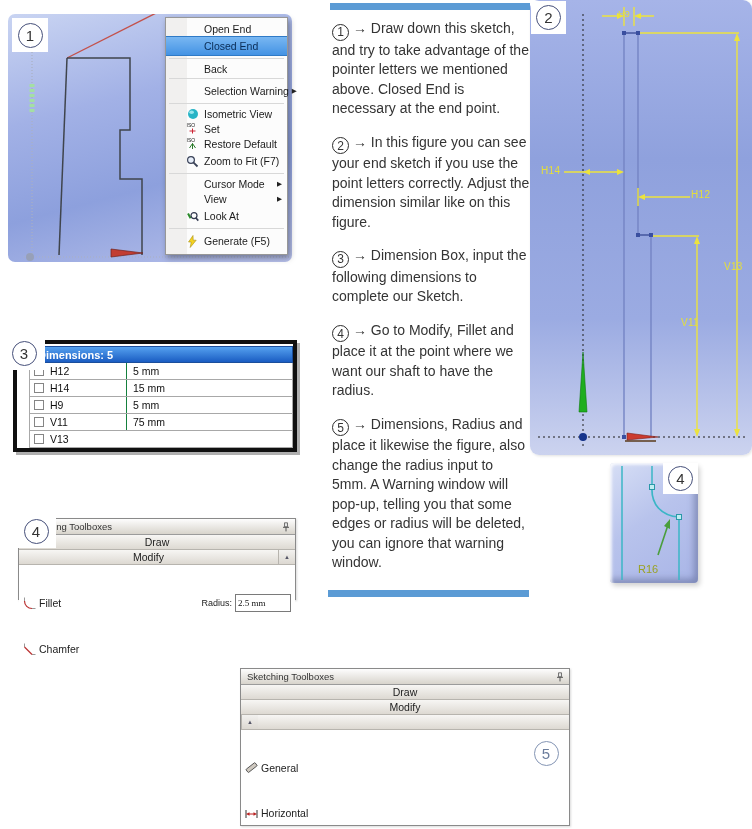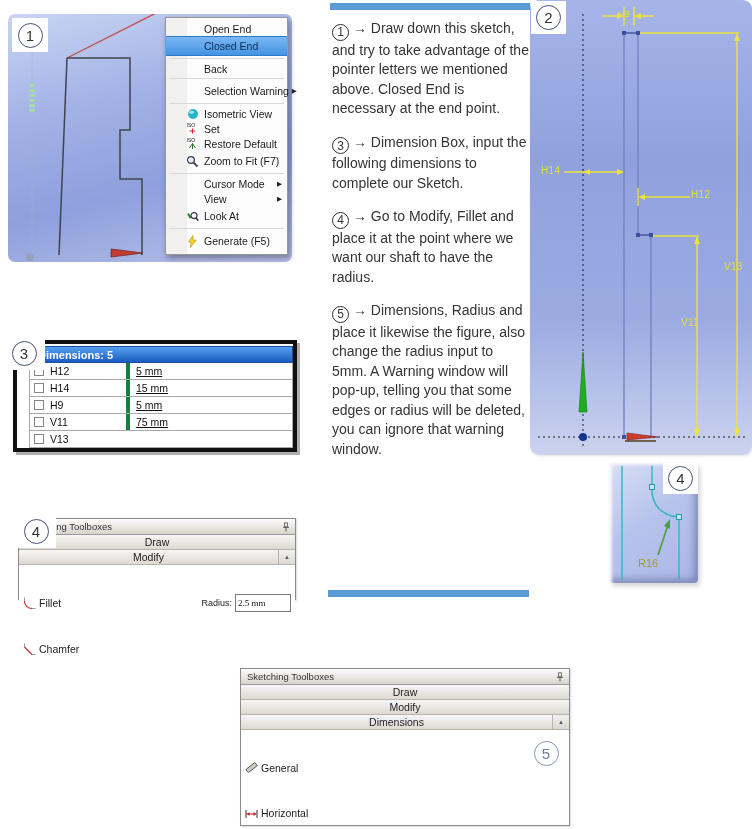--- a/index.html
+++ b/index.html
@@ -51,21 +51,21 @@
                 border:4px solid #101010; box-shadow:3px 3px 0 rgba(110,110,110,.55); }
   .dt-inner { position:absolute; inset:0; padding-top:2px; }
   .dt-header { height:17px; margin-left:12px; background:linear-gradient(#55a1ef,#1a5cc2);
                border:1px solid #1b4e9b; color:#fff; font-weight:bold; font-size:11px;
                display:flex; align-items:center; padding-left:8px; }
   .dt-row { height:17px; margin-left:12px; display:flex; align-items:center;
             border-bottom:1px solid #a8a8a8; border-left:1px solid #a8a8a8; border-right:1px solid #a8a8a8;
             background:#fff; font-size:10.5px; color:#101010; }
   .dt-row .cb { flex:none; width:10px; height:10px; border:1px solid #858585; background:#fff; margin:0 6px 0 4px; }
   .dt-name { width:76px; }
-  .dt-val { flex:1; align-self:stretch; display:flex; align-items:center; border-left:4px solid #15803d; padding-left:6px;text-decoration:underline; }
+  .dt-val { flex:1; align-self:stretch; display:flex; align-items:center; border-left:1px solid #15803d; padding-left:6px; }
 
   
   .toolbox { position:absolute; background:#fff; border:1px solid #8a8a8a; color:#222; box-shadow:1px 1px 2px rgba(0,0,0,.15); }
   #tb4 { left:18px; top:518px; width:278px; height:82px; }
   #tb5 { left:240px; top:668px; width:330px; height:158px; }
   .tb-title { height:16px; background:linear-gradient(#fdfdfd,#d8d4cc); border-bottom:1px solid #9b9b9b;
               display:flex; align-items:center; padding:0 5px 0 6px; font-size:9.5px; color:#333; }
   .tb-title .pin { margin-left:auto; display:flex; align-items:center; }
   .tb-sec { height:15px; display:flex; background:linear-gradient(#f7f6f4,#ddd9d2); border-bottom:1px solid #b7b4ae; }
   .tb-sec .sec-label { flex:1; text-align:center; font-size:10.5px; line-height:14px; color:#222; }
@@ -78,21 +78,21 @@
   .radius-wrap { margin-left:auto; display:flex; align-items:center; }
   .radius-lbl { font-size:9px; color:#222; margin-right:3px; }
   .radius-input { width:56px; height:12px; border:1px solid #7a7a7a; font-family:Liberation Serif, serif;
                   font-size:9px; padding:8px 2px; color:#111; background:#fff; }
 
   
   #fillet-panel { position:absolute; left:610px; top:463px; width:88px; height:120px; border-radius:4px;
                   background:linear-gradient(145deg,#d6def5 0%,#b8c3ec 45%,#a9b5e7 100%);
                   box-shadow:inset 2px 2px 3px rgba(255,255,255,.85), inset -4px -4px 6px rgba(85,95,140,.5), 2px 3px 5px rgba(0,0,0,.18); }
   #fillet-panel svg { position:absolute; left:0; top:0; }
-  .r16 { position:absolute; left:28px; top:94px; color:#9aa224; font-size:11px; }
+  .r16 { position:absolute; left:28px; top:100px; color:#9aa224; font-size:11px; }
 </style>
 </head>
 <body>
 
 <div class="page">
 
   <div class="bluebar" id="bar-top"></div>
   <div class="bluebar" id="bar-bottom"></div>
 
   <div class="viewport" id="fig1">
@@ -195,20 +195,21 @@
         <svg width="13" height="13">
             <path d="M7 0.5 L2.5 7 H5.2 L4.2 12.5 L10.2 5.2 H7.2 Z" fill="#f6d31f" stroke="#a8901a" stroke-width="0.6"></path>
           </svg>
       </span>
       <span class="lbl">Generate (F5)</span>
     </div>
   </div>
 
   <div class="instructions">
     <p><span class="ibadge">1</span> <span>→</span> <span>Draw down this sketch, and try to take advantage of the pointer letters we mentioned above. Closed End is necessary at the end point.</span></p>
+    <p><span class="ibadge">2</span> <span>→</span> <span>In this figure you can see your end sketch if you use the point letters correctly. Adjust the dimension similar like on this figure.</span></p>
     <p><span class="ibadge">3</span> <span>→</span> <span>Dimension Box, input the following dimensions to complete our Sketch.</span></p>
     <p><span class="ibadge">4</span> <span>→</span> <span>Go to Modify, Fillet and place it at the point where we want our shaft to have the radius.</span></p>
     <p><span class="ibadge">5</span> <span>→</span> <span>Dimensions, Radius and place it likewise the figure, also change the radius input to 5mm. A Warning window will pop-up, telling you that some edges or radius will be deleted, you can ignore that warning window.</span></p>
   </div>
 
   <div class="viewport" id="fig2">
     <svg width="222" height="455" viewBox="0 0 222 455">
       <line x1="53" y1="14" x2="53" y2="449" stroke="#1c1c1c" stroke-width="1" stroke-dasharray="2,3"></line>
       <line x1="8" y1="437" x2="218" y2="437" stroke="#1c1c1c" stroke-width="1" stroke-dasharray="2,3"></line>
       <line x1="94" y1="33" x2="94" y2="437" stroke="#7484c4" stroke-width="1.4"></line>
@@ -366,21 +367,20 @@
           </svg>
       </span>
     </div>
     <div class="tb-sec">
       <span class="sec-label">Draw</span>
     </div>
     <div class="tb-sec">
       <span class="sec-label">Modify</span>
     </div>
     <div class="tb-sec">
-      <span class="sec-label">Dimensions</span>
       <span class="scrollcol">▲</span>
     </div>
     <div class="tb-item">
       <span class="tbi-ic">
         <svg width="13" height="13">
             <g transform="rotate(-38 6.5 6.5)">
               <rect x="0.8" y="4.6" width="11.4" height="4" rx="0.6" fill="#cfc9c0" stroke="#555" stroke-width="0.9"></rect>
             </g>
           </svg>
       </span>

